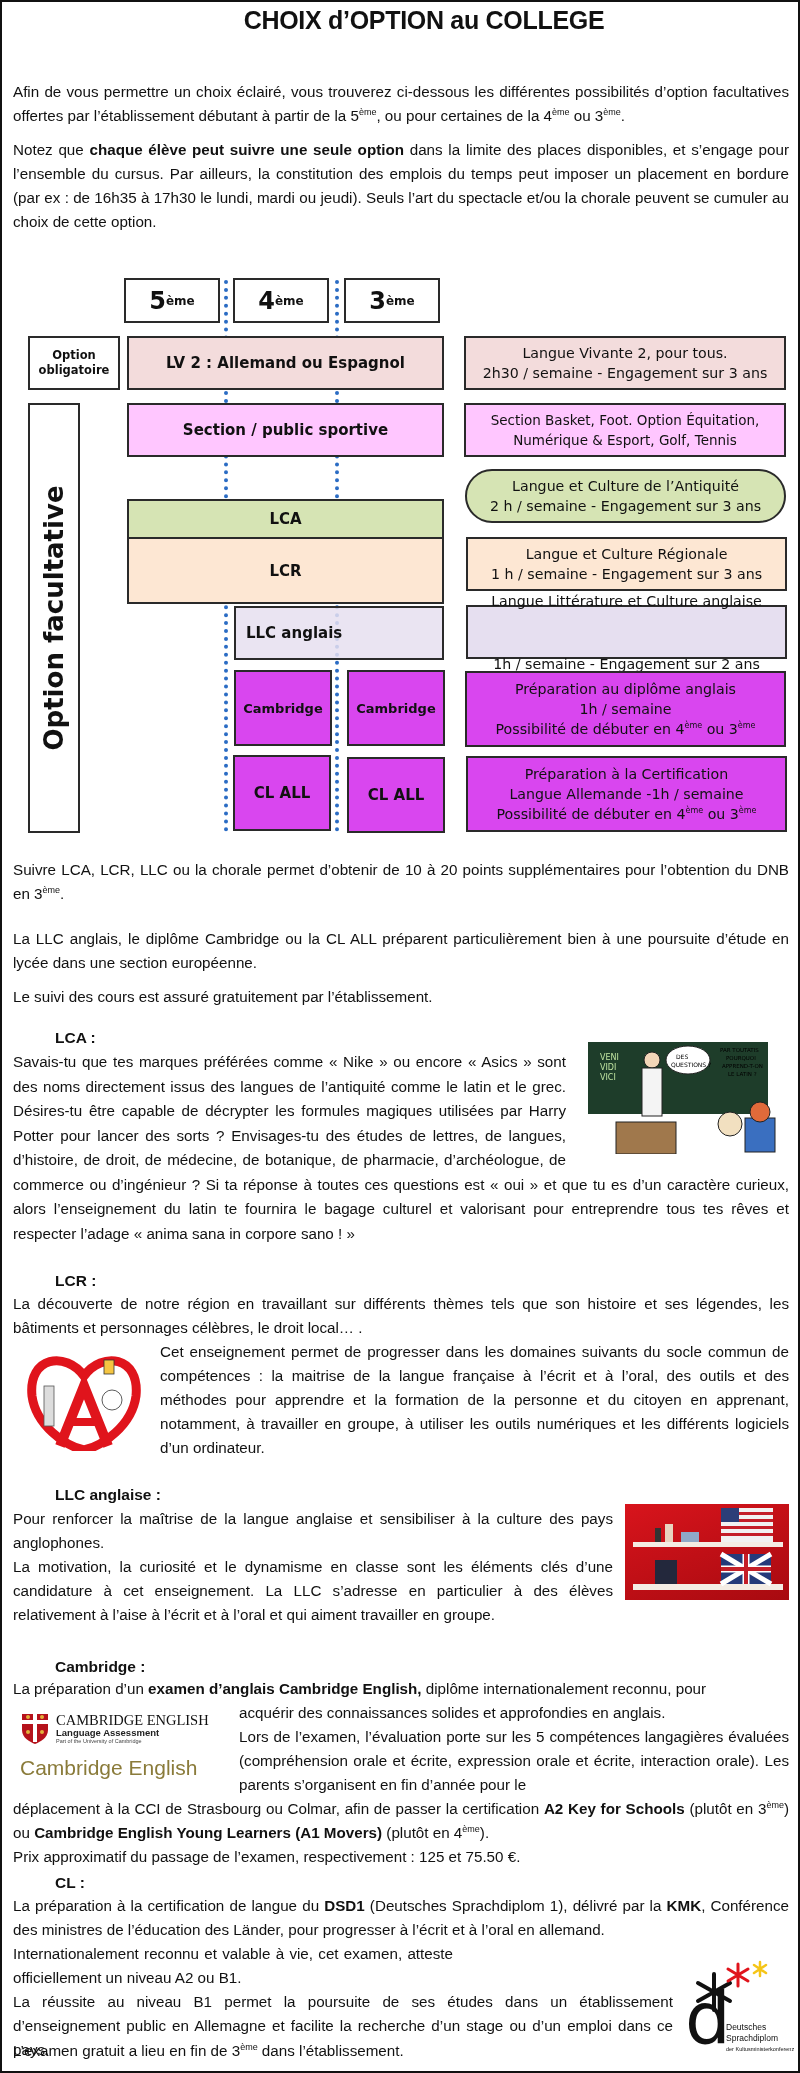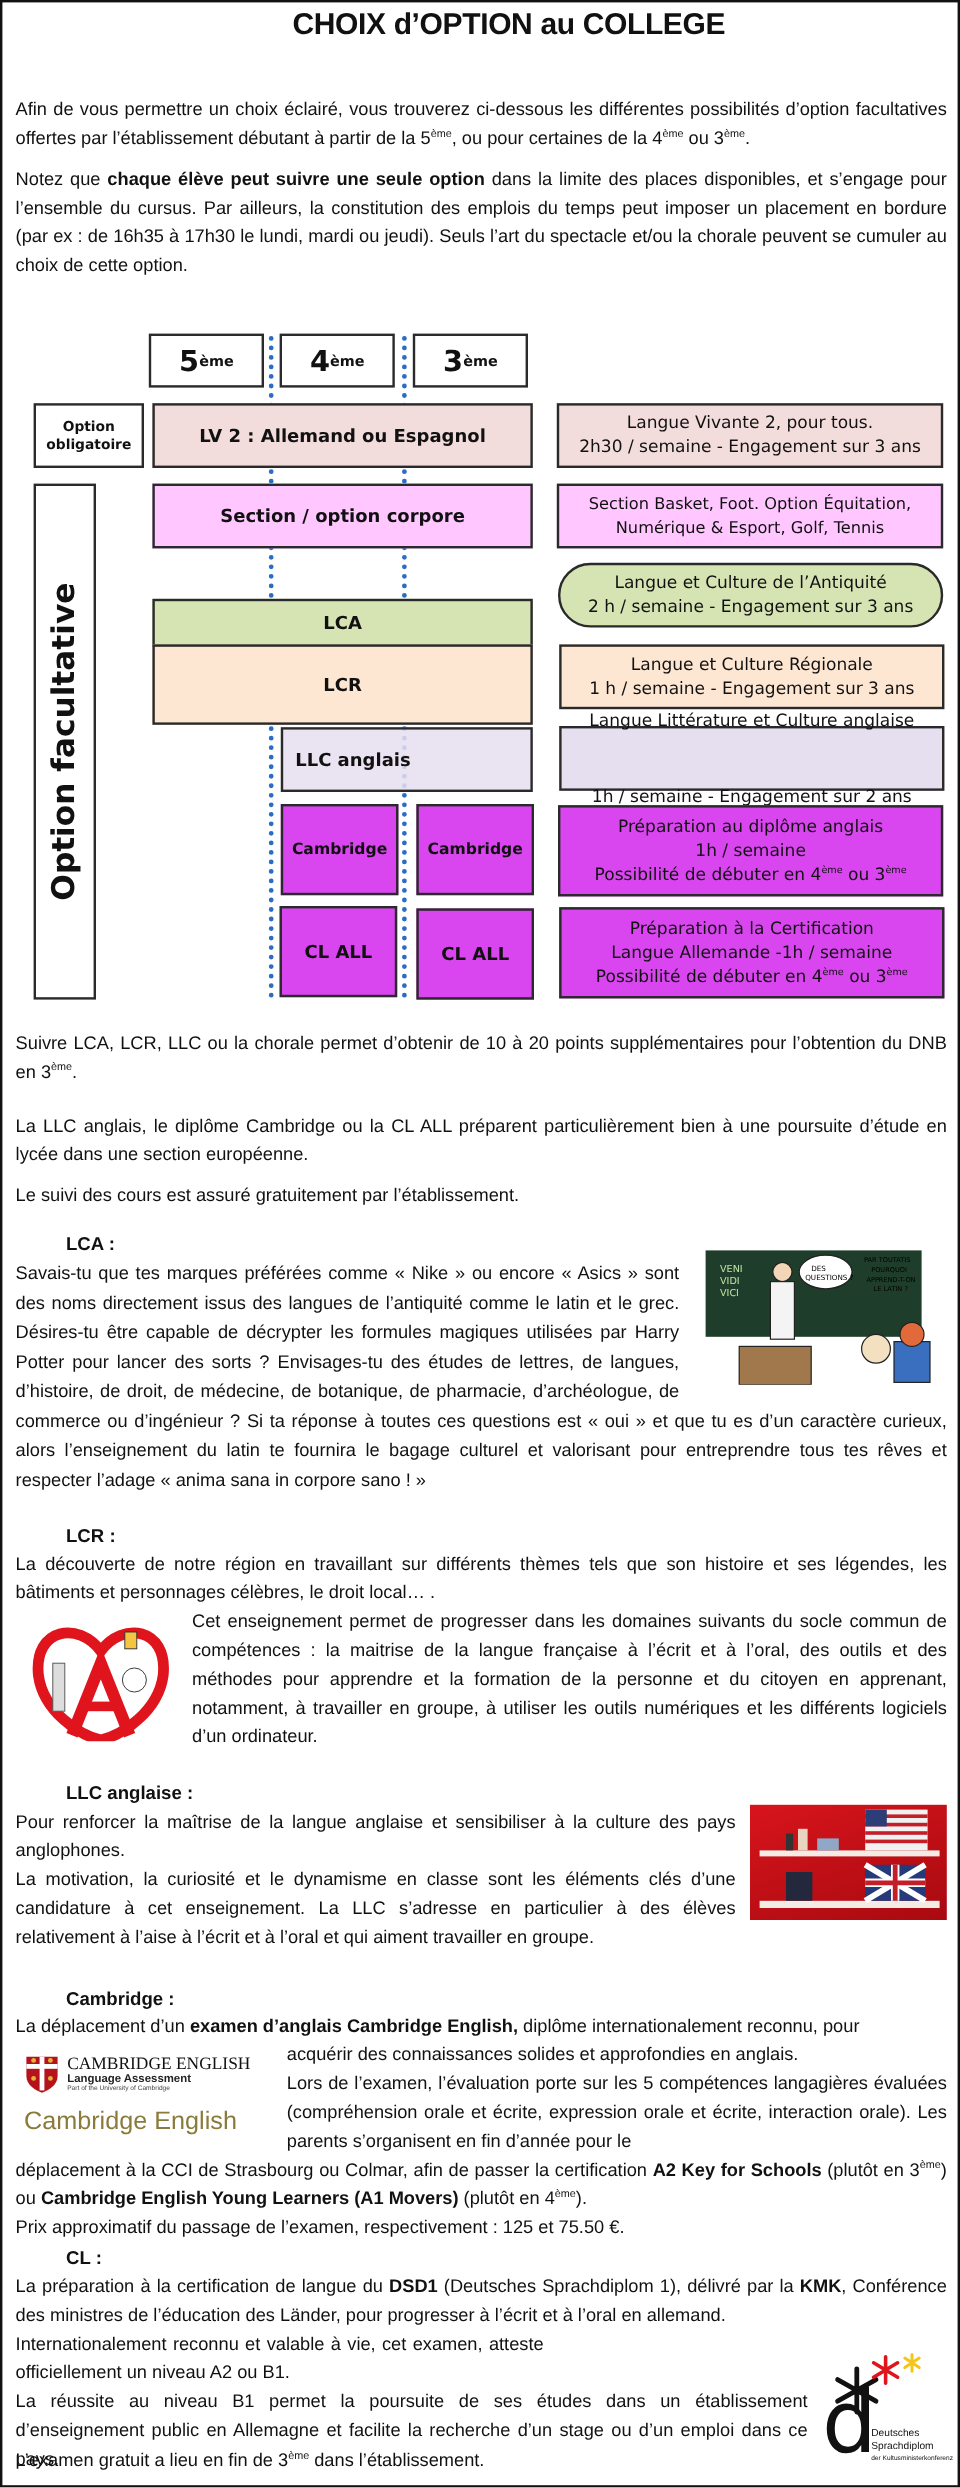--- a/index.html
+++ b/index.html
@@ -64,21 +64,21 @@
         <sup>ème</sup>
       </div>
 
     <div class="box" style="left:26px; top:334px; width:92px; height:54px; font-family:'DejaVu Sans',sans-serif; font-weight:bold; font-size:11.5px; line-height:15px; padding:0 6px;">Option obligatoire</div>
 
     <div class="vert-label">
         <span>Option facultative</span>
       </div>
 
     <div class="box bar c-lv2" style="left:125px; top:334px; width:317px; height:54px;">LV 2 : Allemand ou Espagnol</div>
-    <div class="box bar c-sport" style="left:125px; top:401px; width:317px; height:54px;">Section / option corpore</div>
+    <div class="box bar c-sport" style="left:125px; top:401px; width:317px; height:54px;">Section / public sportive</div>
     <div class="box bar c-lca" style="left:125px; top:449px; width:317px; height:40px;margin-top:48px;">LCA</div>
     <div class="box bar c-lcr" style="left:125px; top:535px; width:317px; height:67px;">LCR</div>
     <div class="box bar c-llc" style="left:232px; top:604px; width:210px; height:54px; justify-content:flex-start; padding-left:10px; background:rgba(230,223,240,0.85);">LLC anglais</div>
     <div class="box bar c-blue" style="left:232px; top:668px; width:98px; height:76px; font-size:13px;">Cambridge</div>
     <div class="box bar c-blue" style="left:345px; top:668px; width:98px; height:76px; font-size:13px;">Cambridge</div>
     <div class="box bar c-blue" style="left:231px; top:753px; width:98px; height:76px;">CL ALL</div>
     <div class="box bar c-blue" style="left:345px; top:755px; width:98px; height:76px;">CL ALL</div>
 
     <div class="box desc c-lv2" style="left:462px; top:334px; width:322px; height:54px;">
       <div>Langue Vivante 2, pour tous.</div>
@@ -179,21 +179,21 @@
         <rect x="56" y="28" width="18" height="10" fill="#8fa8c8"></rect>
       <rect x="30" y="56" width="22" height="24" fill="#23283c"></rect>
     </svg>
   </div>
   <div class="para" style="top:1505px; width:600px;">
     <div>Pour renforcer la maîtrise de la langue anglaise et sensibiliser à la culture des pays anglophones.</div>
     <div>La motivation, la curiosité et le dynamisme en classe sont les éléments clés d’une candidature à cet enseignement. La LLC s’adresse en particulier à des élèves relativement à l’aise à l’écrit et à l’oral et qui aiment travailler en groupe.</div>
   </div>
 
   <div class="section-head" style="top:1656px;">Cambridge :</div>
-  <div class="para" style="top:1675px;"><span>La déplacement d’un </span><b>examen d’anglais Cambridge English,</b><span> diplôme internationalement reconnu, pour</span></div>
+  <div class="para" style="top:1675px;"><span>La préparation d’un </span><b>examen d’anglais Cambridge English,</b><span> diplôme internationalement reconnu, pour</span></div>
 
   <div class="img" style="left:18px; top:1710px; width:200px; height:72px;">
     <svg width="200" height="72" viewBox="0 0 200 72">
       <path d="M2 2 H28 V18 C28 26 20 30 15 32 C10 30 2 26 2 18 Z" fill="#b5121b"></path>
       <rect x="2" y="8" width="26" height="4" fill="#fff"></rect>
       <rect x="13" y="2" width="4" height="28" fill="#fff"></rect>
       <circle cx="8" cy="5" r="2" fill="#e2b23a"></circle>
         <circle cx="22" cy="5" r="2" fill="#e2b23a"></circle>
       <circle cx="8" cy="20" r="2" fill="#e2b23a"></circle>
         <circle cx="22" cy="20" r="2" fill="#e2b23a"></circle>

